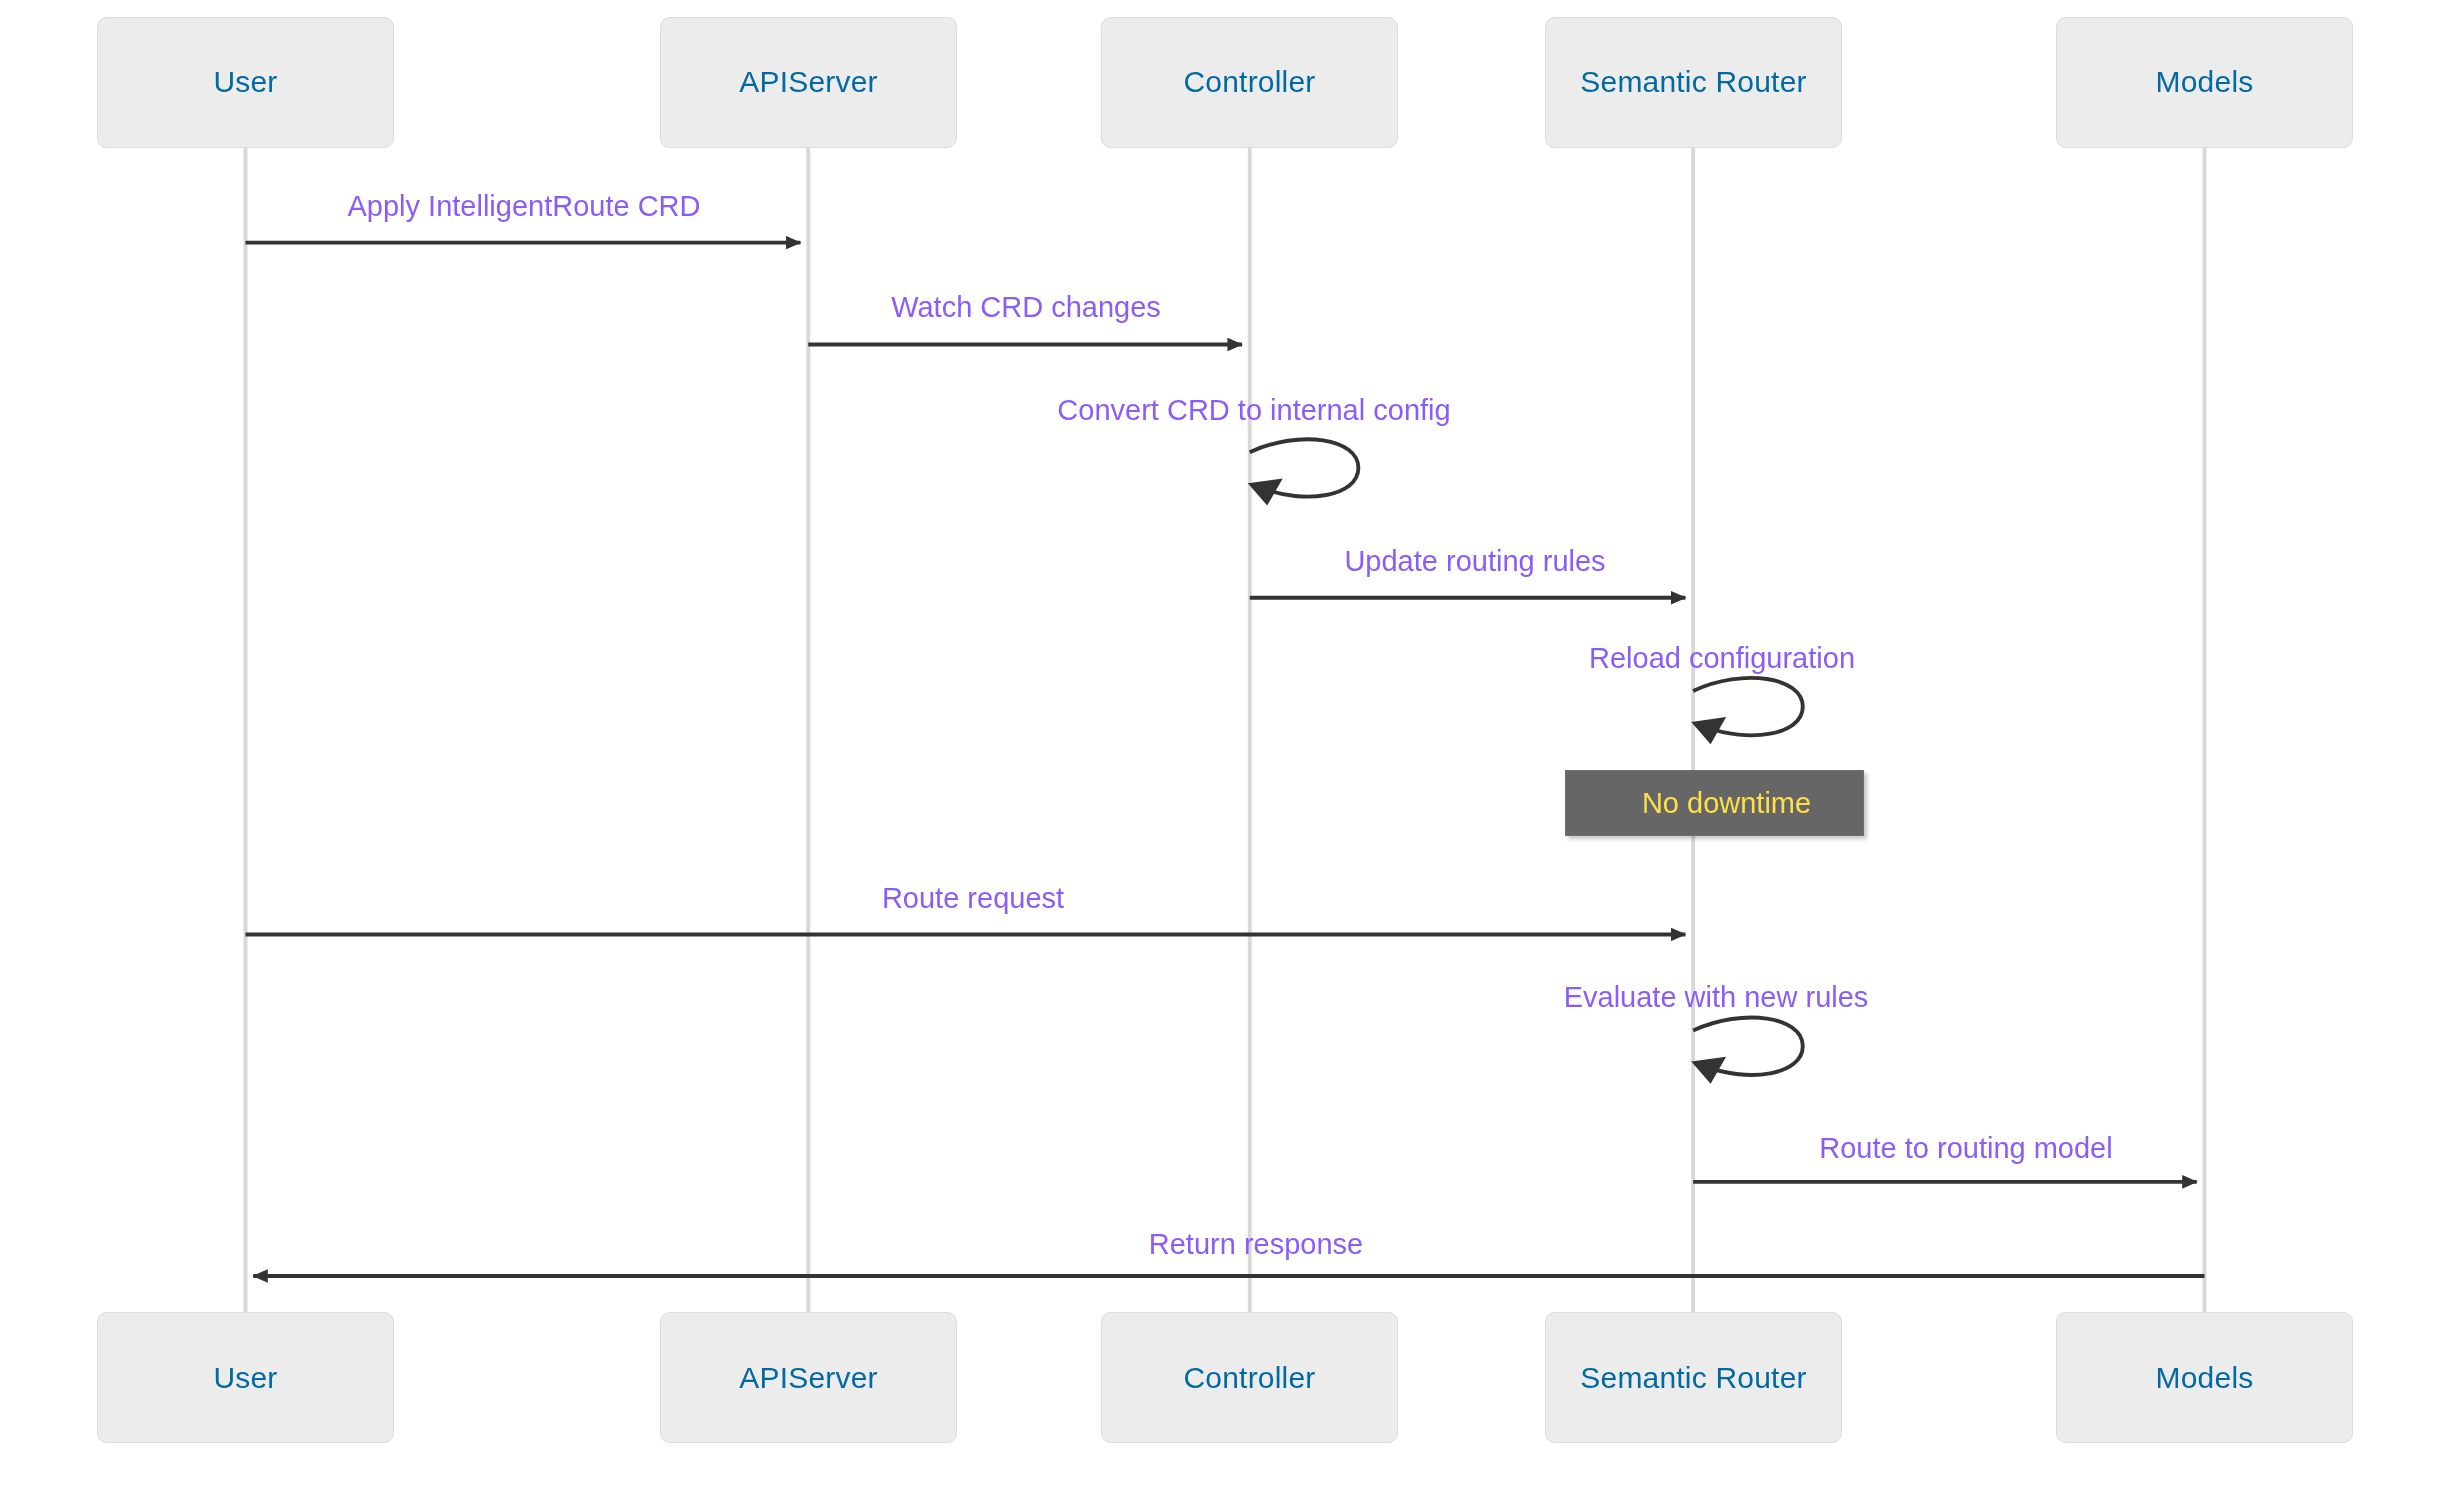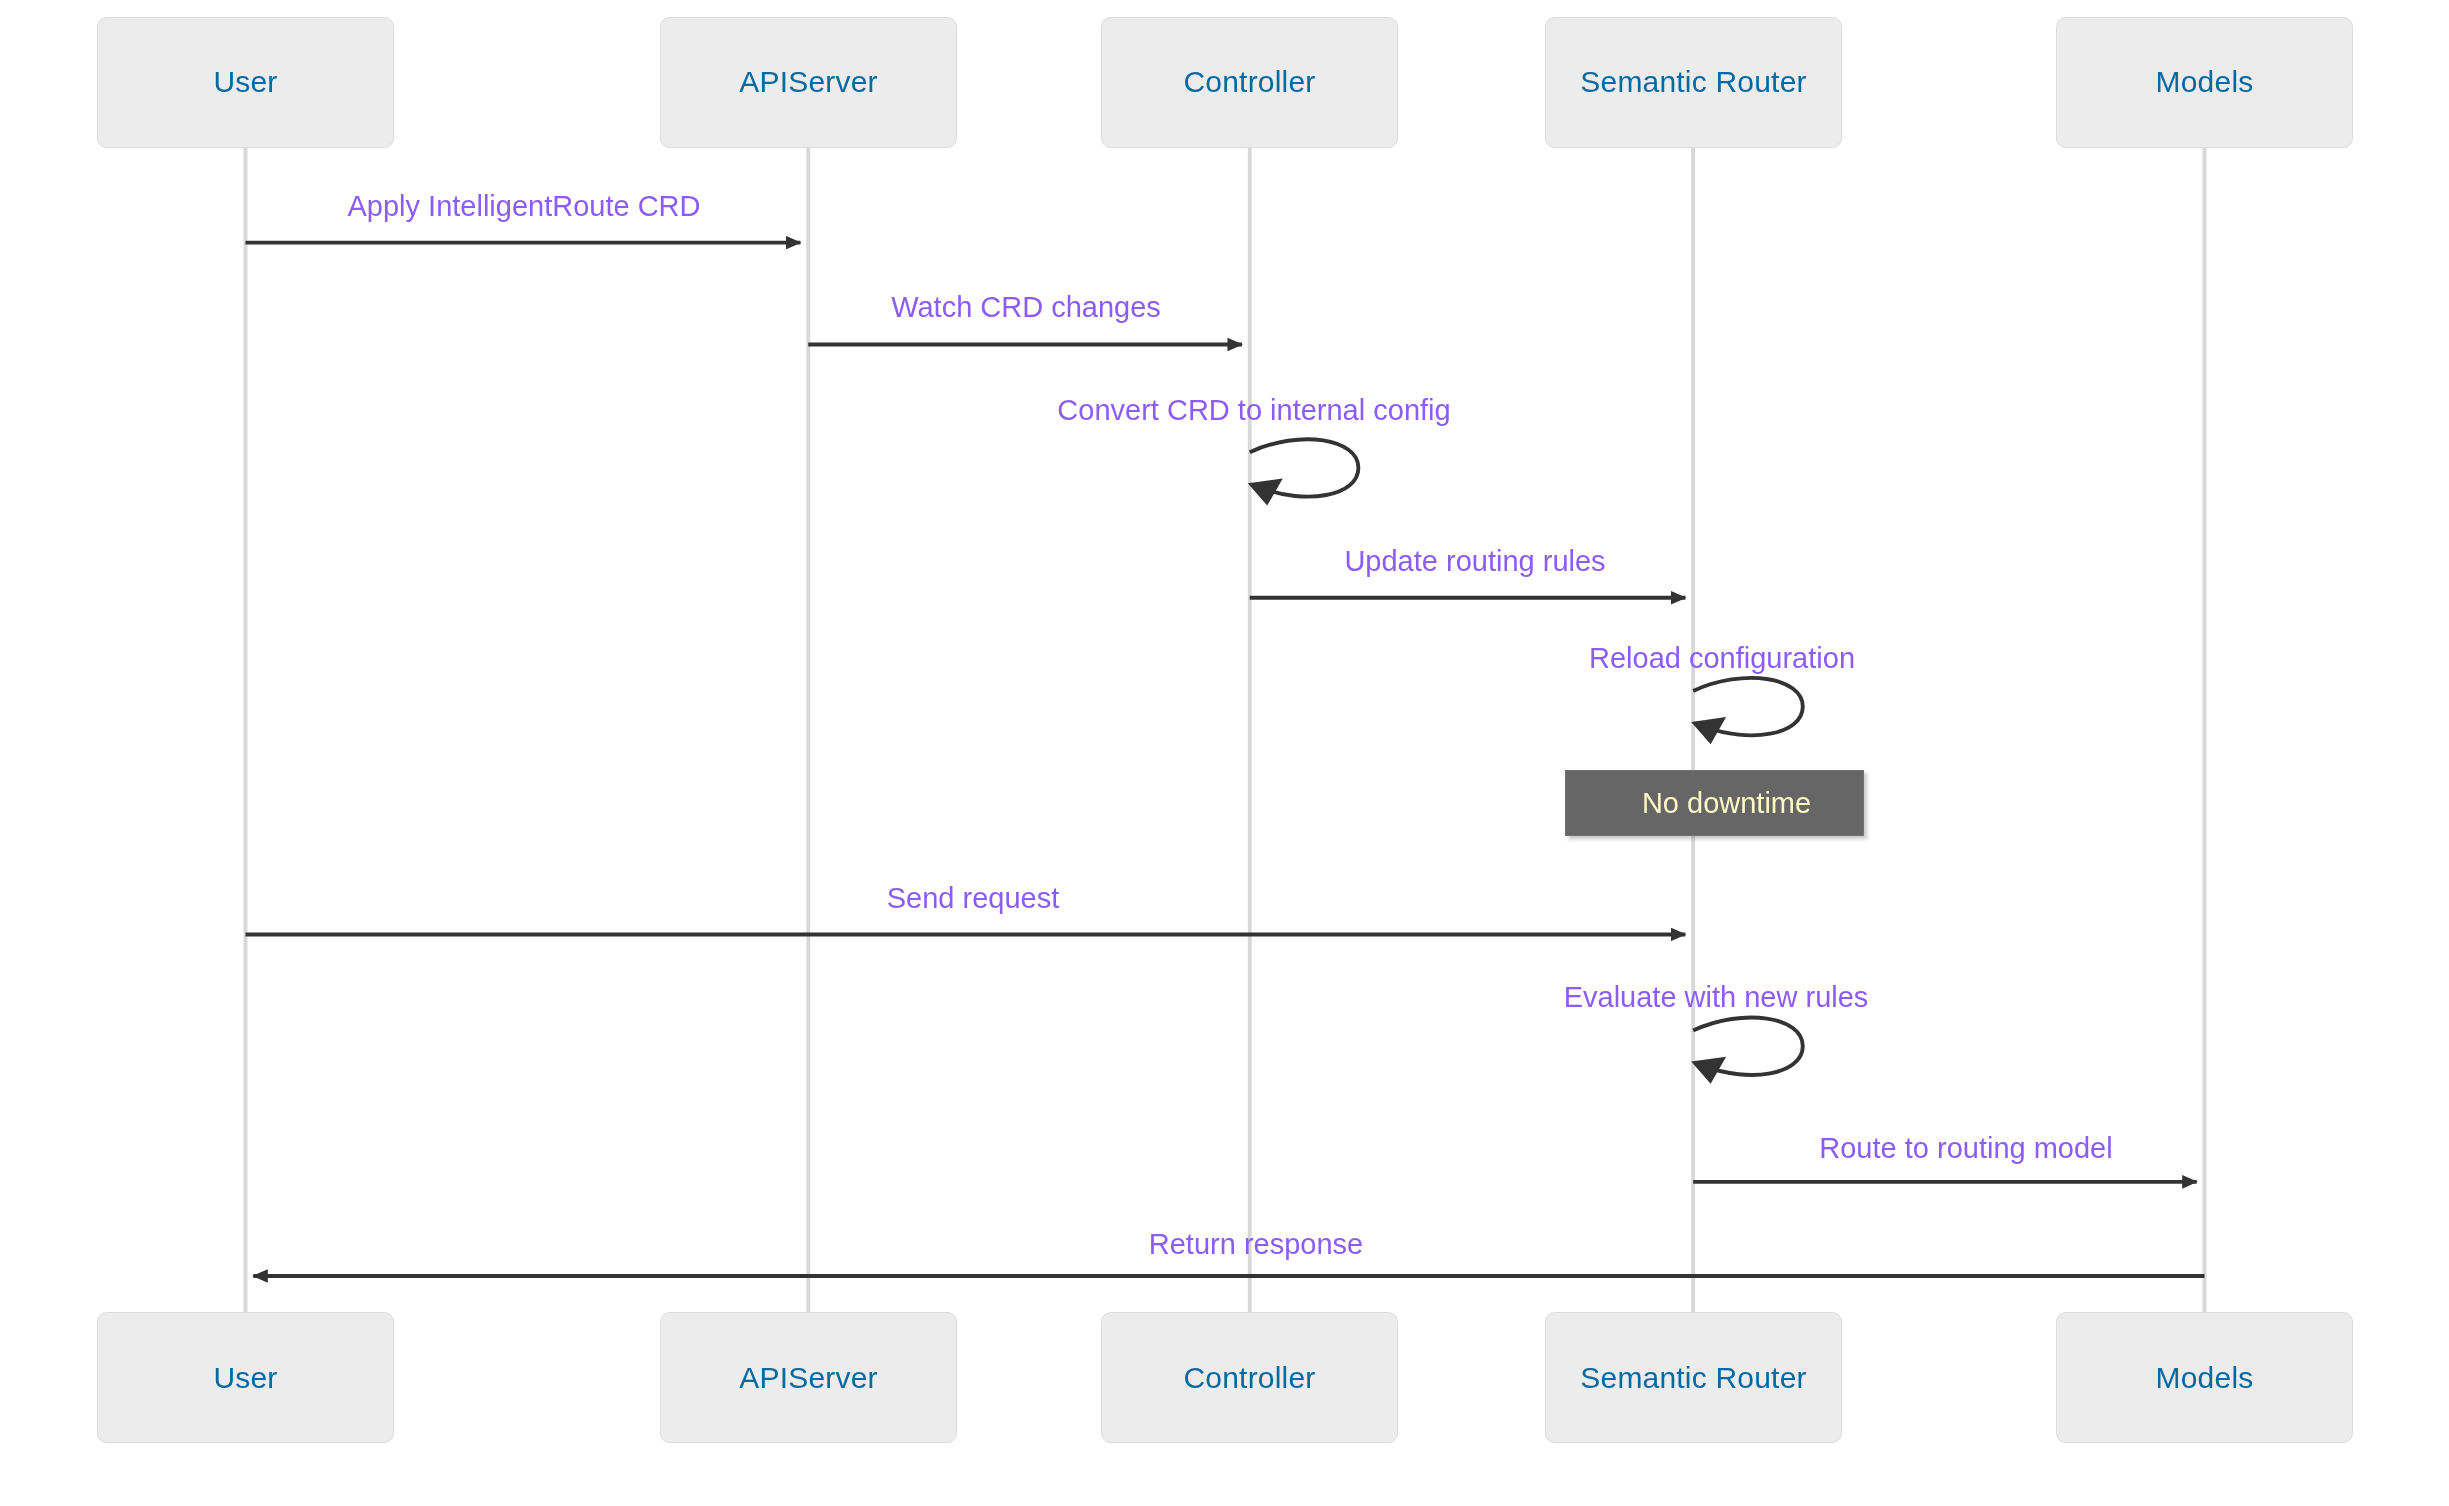--- a/index.html
+++ b/index.html
@@ -35,21 +35,21 @@
   .note-box{
     position:absolute;
     background:#666666;
     border:1px solid #707070;
     box-sizing:border-box;
     display:flex;align-items:center;justify-content:center;
     box-shadow:2.9px 2.9px 3.9px rgba(0,0,0,0.22);
   }
   .note-label{
     font-size:29px;
-    color:#fef9c3;
+    color:#fde047;
     white-space:nowrap;
     margin-left:24px;
   }
 </style>
 </head>
 <body>
 
 <div id="diagram">
 
   <svg class="layer" viewBox="0 0 2524 1552" xmlns="http://www.w3.org/2000/svg">
@@ -133,21 +133,21 @@
   <div class="msg-label" style="left:524px;top:190px;">Apply IntelligentRoute CRD</div>
 
   <div class="msg-label" style="left:1026px;top:291px;">Watch CRD changes</div>
 
   <div class="msg-label" style="left:1254px;top:394px;">Convert CRD to internal config</div>
 
   <div class="msg-label" style="left:1475px;top:545px;">Update routing rules</div>
 
   <div class="msg-label" style="left:1716px;top:642px;margin-left:6px;">Reload configuration</div>
 
-  <div class="msg-label" style="left:973px;top:882px;">Send request</div>
+  <div class="msg-label" style="left:973px;top:882px;">Route request</div>
 
   <div class="msg-label" style="left:1716px;top:981px;">Evaluate with new rules</div>
 
   <div class="msg-label" style="left:1966px;top:1132px;">Route to routing model</div>
 
   <div class="msg-label" style="left:1256px;top:1228px;">Return response</div>
 
   <div class="note-box" style="left:1565px;top:770px;width:299px;height:66px;">
     <span class="note-label">No downtime</span>
   </div>

